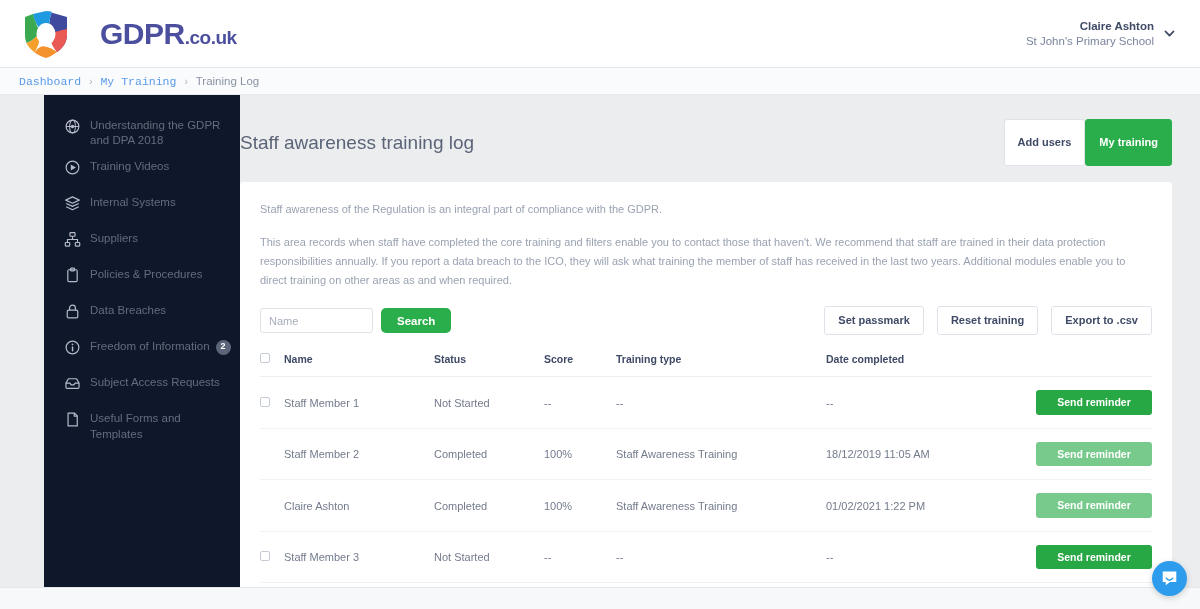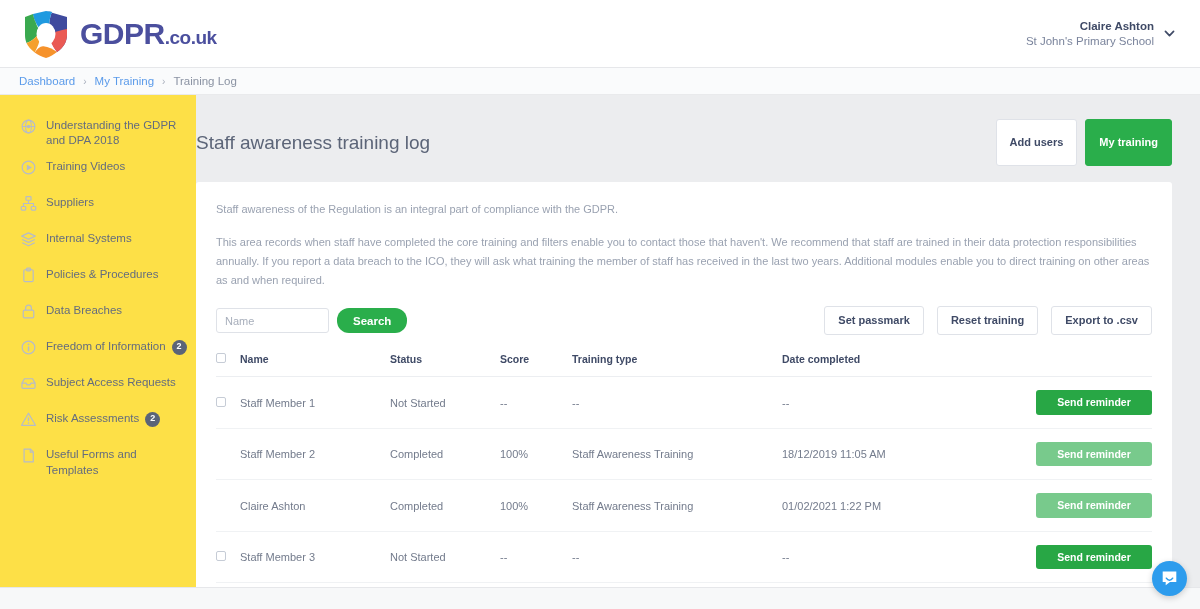--- a/index.html
+++ b/index.html
@@ -12,21 +12,21 @@
     position:relative;
   }
 
   
   .topbar {
     height:68px; background:#ffffff;
     display:flex; align-items:center; justify-content:space-between;
     padding:0 20px 0 22px;
     border-bottom:1px solid #e6e7ea;
   }
-  .brand { display:flex; align-items:center; gap:10px; }
+  .brand { display:flex; align-items:center; gap:30px; }
   .logo-mark { width:48px; height:50px; flex:0 0 auto; }
   .brand-text {
     font-size:30px; font-weight:bold; color:#4b4f9e; letter-spacing:-0.5px;
     line-height:1;
   }
   .brand-text .tld { font-size:19px; }
 
   .user-block { display:flex; align-items:center; gap:9px; padding-right:4px; }
   .user-names { text-align:right; line-height:1.3; }
   .user-name { font-size:11.5px; font-weight:bold; color:#3f4a66; }
@@ -34,32 +34,33 @@
   .chev { width:13px; height:13px; color:#3f4a66; }
 
   
   .crumbbar {
     height:27px; background:#fafbfc;
     display:flex; align-items:center; gap:8px;
     padding-left:19px;
     font-size:11.5px;
     border-bottom:1px solid #e9eaec;
   }
-  .crumb-link { color:#5b9bea; }
+  .crumb-link { color:#5b9bea;font-family:Liberation Mono, monospace; }
   .crumb-sep { color:#a9b0bd; font-size:10px; }
   .crumb-cur { color:#8b93a3; }
 
   
   .layout { display:flex; height:calc(609px - 68px - 28px); }
 
   
   .sidebar {
     width:196px; flex:0 0 196px;
-    background:#fde047;
+    background:#0f172a;
     padding:22px 0 0 20px;
+    margin-left:44px;
   }
   .side-item {
     display:flex; align-items:flex-start; gap:9px;
     min-height:26px; margin-bottom:10px;
     padding-right:8px;
   }
   .side-ico { width:17px; height:17px; flex:0 0 17px; color:#b6bbc9; margin-top:1px; }
   .side-label {
     font-size:11.5px; color:#646c7e; line-height:1.32; padding-top:1px;
   }
@@ -71,21 +72,21 @@
     margin-left:6px; vertical-align:1px;
   }
 
   
   .main { flex:1; padding:0 28px 0 0; }
   .main-head {
     display:flex; justify-content:space-between;
     padding:24px 0 16px 0;
   }
   .page-title { font-size:19px; color:#5c6578; font-weight:normal; }
-  .head-btns { display:flex; gap:8px; }
+  .head-btns { display:flex; }
 
   .btn {
     font-size:11px; font-weight:bold;
     border-radius:3px; padding:8px 13px;
     cursor:pointer; white-space:nowrap;
     border:1px solid #dfe2e8; background:#fff; color:#3f4a66;
     line-height:1;
   }
   .btn-green {
     background:#2aae4b; border-color:#2aae4b; color:#fff;
@@ -93,21 +94,21 @@
   .btn-green-sm {
     background:#28a745; border:none; color:#fff;
     font-size:10.5px; font-weight:bold;
     padding:7px 0; width:116px; border-radius:3px;
     cursor:pointer; line-height:1;
   }
   .btn-green-sm.muted { background:#78ca8c; }
   .btn-search {
     background:#2aae4b; border:none; color:#fff;
     font-size:11.5px; font-weight:bold;
-    padding:0 16px; height:25px; border-radius:12px; cursor:pointer;
+    padding:0 16px; height:25px; border-radius:5px; cursor:pointer;
   }
 
   
   .card {
     background:#fff; border-radius:3px;
     padding:18px 20px 16px 20px;
     min-height:394px;
   }
   .lede { font-size:11px; color:#9aa2b1; line-height:1.75; }
   .lede p { margin:0 0 13px 0; }
@@ -225,39 +226,39 @@
     <div class="side-item">
       <svg class="side-ico" viewBox="0 0 20 20">
         <circle cx="10" cy="10" r="7.5" fill="none" stroke="currentColor" stroke-width="1.4"></circle>
         <path d="M8 6.5 L14 10 L8 13.5 Z" fill="currentColor"></path>
       </svg>
       <span class="side-label">Training Videos</span>
     </div>
 
     <div class="side-item">
       <svg class="side-ico" viewBox="0 0 20 20">
+        <path d="M10 2.2 L18 6 L10 9.8 L2 6 Z" fill="none" stroke="currentColor" stroke-width="1.4" stroke-linejoin="round"></path>
+        <path d="M2.6 10 L10 13.4 L17.4 10" fill="none" stroke="currentColor" stroke-width="1.4" stroke-linejoin="round"></path>
+        <path d="M2.6 13.9 L10 17.3 L17.4 13.9" fill="none" stroke="currentColor" stroke-width="1.4" stroke-linejoin="round"></path>
+      </svg>
+      <span class="side-label">Internal Systems</span>
+    </div>
+
+    <div class="side-item">
+      <svg class="side-ico" viewBox="0 0 20 20">
         <rect x="7" y="2" width="6" height="4.2" rx="0.8" fill="none" stroke="currentColor" stroke-width="1.4"></rect>
         <rect x="1.5" y="13.5" width="5.2" height="4.2" rx="0.8" fill="none" stroke="currentColor" stroke-width="1.4"></rect>
         <rect x="13.3" y="13.5" width="5.2" height="4.2" rx="0.8" fill="none" stroke="currentColor" stroke-width="1.4"></rect>
         <path d="M10 6.2 L10 10 M4.1 13.5 L4.1 10 L15.9 10 L15.9 13.5" fill="none" stroke="currentColor" stroke-width="1.3"></path>
       </svg>
       <span class="side-label">Suppliers</span>
     </div>
 
     <div class="side-item">
       <svg class="side-ico" viewBox="0 0 20 20">
-        <path d="M10 2.2 L18 6 L10 9.8 L2 6 Z" fill="none" stroke="currentColor" stroke-width="1.4" stroke-linejoin="round"></path>
-        <path d="M2.6 10 L10 13.4 L17.4 10" fill="none" stroke="currentColor" stroke-width="1.4" stroke-linejoin="round"></path>
-        <path d="M2.6 13.9 L10 17.3 L17.4 13.9" fill="none" stroke="currentColor" stroke-width="1.4" stroke-linejoin="round"></path>
-      </svg>
-      <span class="side-label">Internal Systems</span>
-    </div>
-
-    <div class="side-item">
-      <svg class="side-ico" viewBox="0 0 20 20">
         <rect x="4.5" y="3.2" width="11" height="14" rx="1.4" fill="none" stroke="currentColor" stroke-width="1.4"></rect>
         <rect x="7.6" y="1.4" width="4.8" height="3.2" rx="1" fill="none" stroke="currentColor" stroke-width="1.4"></rect>
       </svg>
       <span class="side-label">Policies &amp; Procedures</span>
     </div>
 
     <div class="side-item">
       <svg class="side-ico" viewBox="0 0 20 20">
         <rect x="3.8" y="8.4" width="12.4" height="9" rx="1.5" fill="none" stroke="currentColor" stroke-width="1.4"></rect>
         <path d="M6.6 8.4 L6.6 5.8 C6.6 3.9 8.1 2.4 10 2.4 C11.9 2.4 13.4 3.9 13.4 5.8 L13.4 8.4" fill="none" stroke="currentColor" stroke-width="1.4"></path>
@@ -275,28 +276,20 @@
     </div>
 
     <div class="side-item">
       <svg class="side-ico" viewBox="0 0 20 20">
         <path d="M2.3 9.6 L5.2 4.4 L14.8 4.4 L17.7 9.6 L17.7 14.3 C17.7 15.1 17.1 15.7 16.3 15.7 L3.7 15.7 C2.9 15.7 2.3 15.1 2.3 14.3 Z" fill="none" stroke="currentColor" stroke-width="1.4" stroke-linejoin="round"></path>
         <path d="M2.3 9.6 L7 9.6 L8.4 11.7 L11.6 11.7 L13 9.6 L17.7 9.6" fill="none" stroke="currentColor" stroke-width="1.4" stroke-linejoin="round"></path>
       </svg>
       <span class="side-label">Subject Access Requests</span>
     </div>
 
-    <div class="side-item">
-      <svg class="side-ico" viewBox="0 0 20 20">
-        <path d="M10 2.6 L18.2 16.8 L1.8 16.8 Z" fill="none" stroke="currentColor" stroke-width="1.4" stroke-linejoin="round"></path>
-        <rect x="9.25" y="7.4" width="1.5" height="4.8" rx="0.7" fill="currentColor"></rect>
-        <circle cx="10" cy="14.2" r="0.95" fill="currentColor"></circle>
-      </svg>
-      <span class="side-label"><span>Risk Assessments</span><span class="badge">2</span></span>
-    </div>
 
     <div class="side-item">
       <svg class="side-ico" viewBox="0 0 20 20">
         <path d="M4.8 2.4 L12.2 2.4 L15.6 5.8 L15.6 17.6 L4.8 17.6 Z" fill="none" stroke="currentColor" stroke-width="1.4" stroke-linejoin="round"></path>
         <path d="M12.0 2.4 L12.0 6.0 L15.6 6.0" fill="none" stroke="currentColor" stroke-width="1.3" stroke-linejoin="round"></path>
       </svg>
       <span class="side-label">Useful Forms and Templates</span>
     </div>
   </nav>
 

